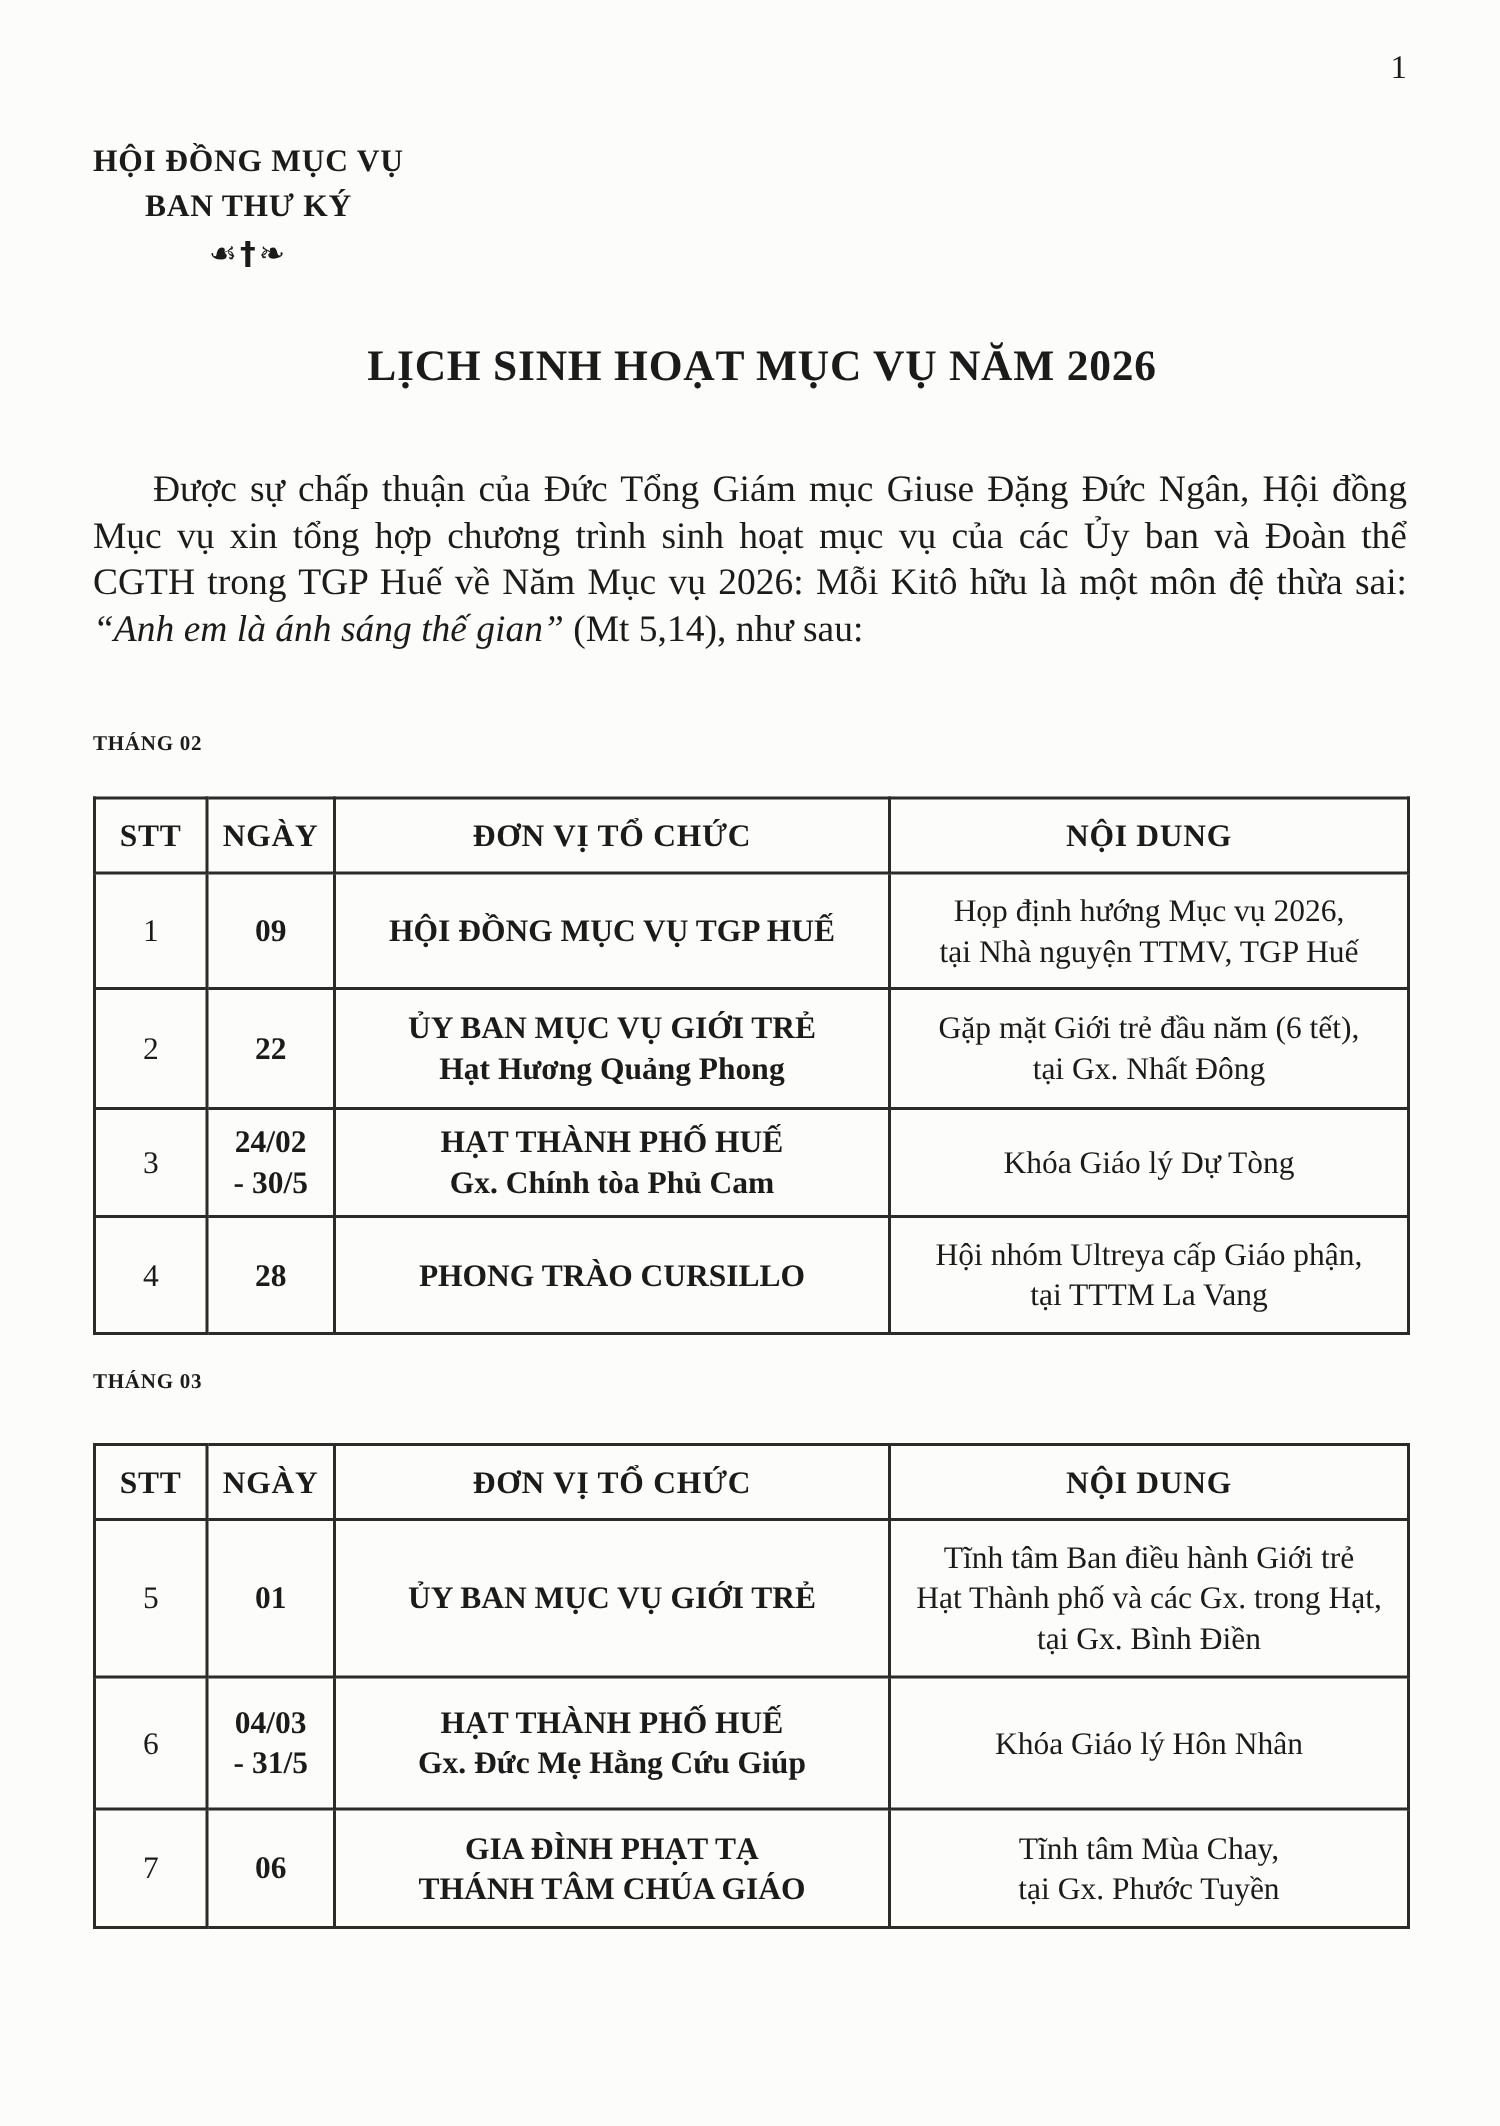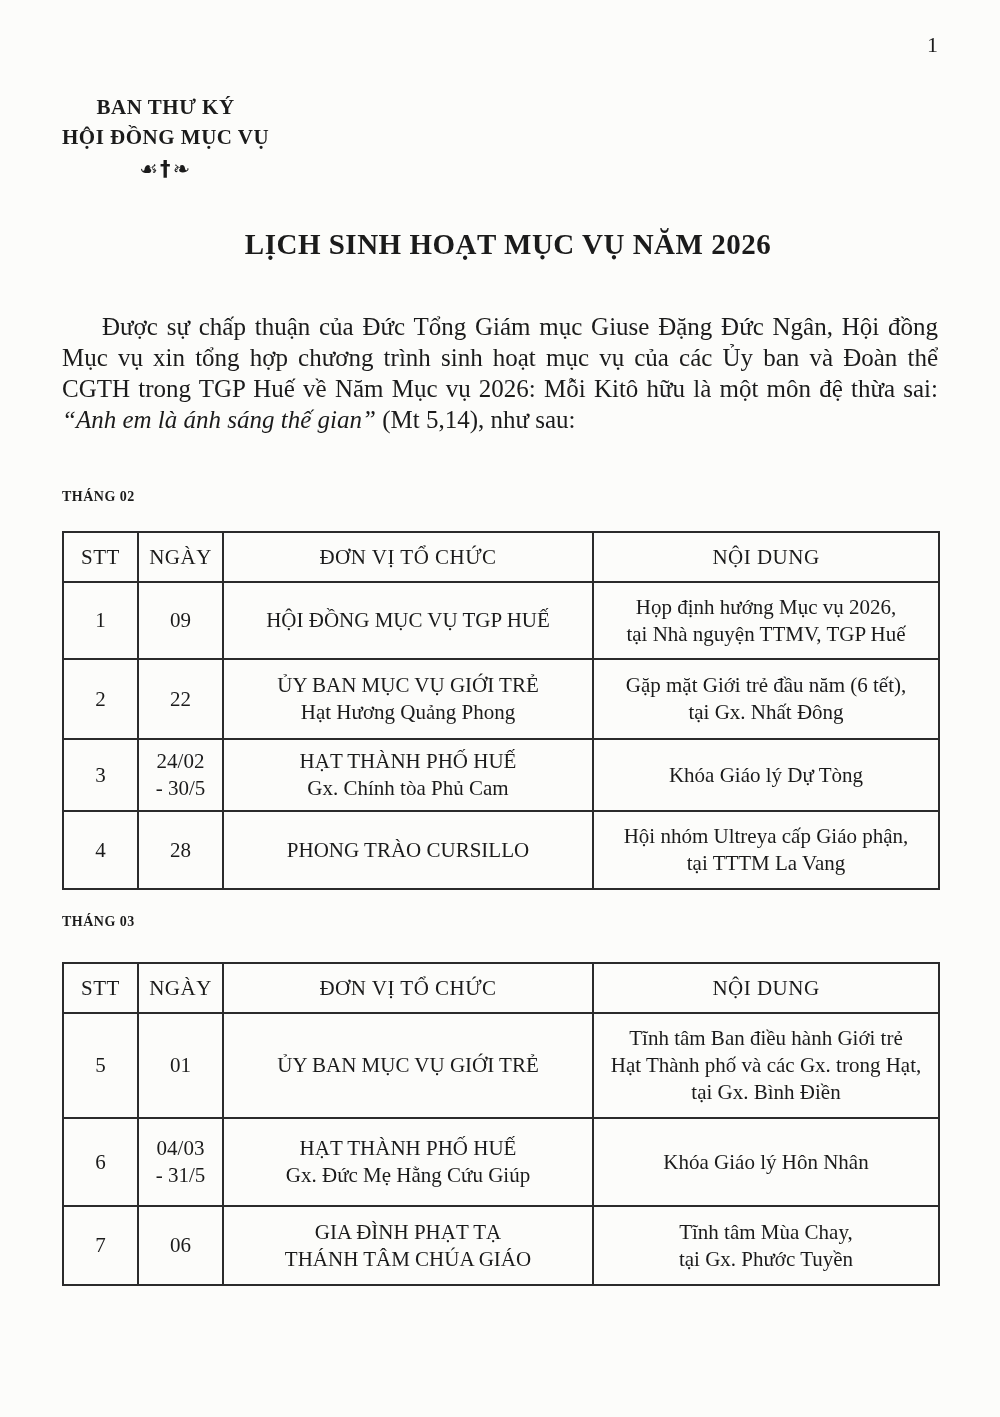--- a/index.html
+++ b/index.html
@@ -68,46 +68,46 @@
   table.cal.second { margin-top: 32px; }
   table.cal th, table.cal td {
     border: 2px solid #2b2b2b;
     text-align: center;
     vertical-align: middle;
     padding: 2px 6px;
     font-size: 21px;
     line-height: 27px;
     overflow: hidden;
   }
-  table.cal th { font-weight: normal; letter-spacing: 0.5px; }
+  table.cal th { font-weight: bold; letter-spacing: 0.5px; }
   col.c-stt { width: 75px; }
   col.c-ngay { width: 85px; }
   col.c-donvi { width: 370px; }
   col.c-noidung { width: 346px; }
   tr.h50 { height: 50px; }
   tr.h77 { height: 77px; }
   tr.h80 { height: 80px; }
   tr.h72 { height: 72px; }
   tr.h78 { height: 78px; }
   tr.h105 { height: 105px; }
   tr.h88 { height: 88px; }
   tr.h79 { height: 79px; }
-  td.ngay, td.donvi { font-weight: normal; }
+  td.ngay, td.donvi { font-weight: bold; }
   .cl { display: block; }
 </style>
 </head>
 <body>
 
 <div class="page">
 
   <div class="page-number">1</div>
 
   <div class="letterhead">
+    <div>HỘI ĐỒNG MỤC VỤ</div>
     <div>BAN THƯ KÝ</div>
-    <div>HỘI ĐỒNG MỤC VỤ</div>
     <div class="ornament">☙†❧</div>
   </div>
 
   <h1 class="doc-title">LỊCH SINH HOẠT MỤC VỤ NĂM 2026</h1>
 
   <p class="intro"><span>Được sự chấp thuận của Đức Tổng Giám mục Giuse Đặng Đức Ngân, Hội đồng Mục vụ xin tổng hợp chương trình sinh hoạt mục vụ của các Ủy ban và Đoàn thể CGTH trong TGP Huế về Năm Mục vụ 2026: Mỗi Kitô hữu là một môn đệ thừa sai: </span><i>“Anh em là ánh sáng thế gian”</i><span> (Mt 5,14), như sau:</span></p>
 
   <h2 class="section-heading">THÁNG 02</h2>
 
   <table class="cal">

